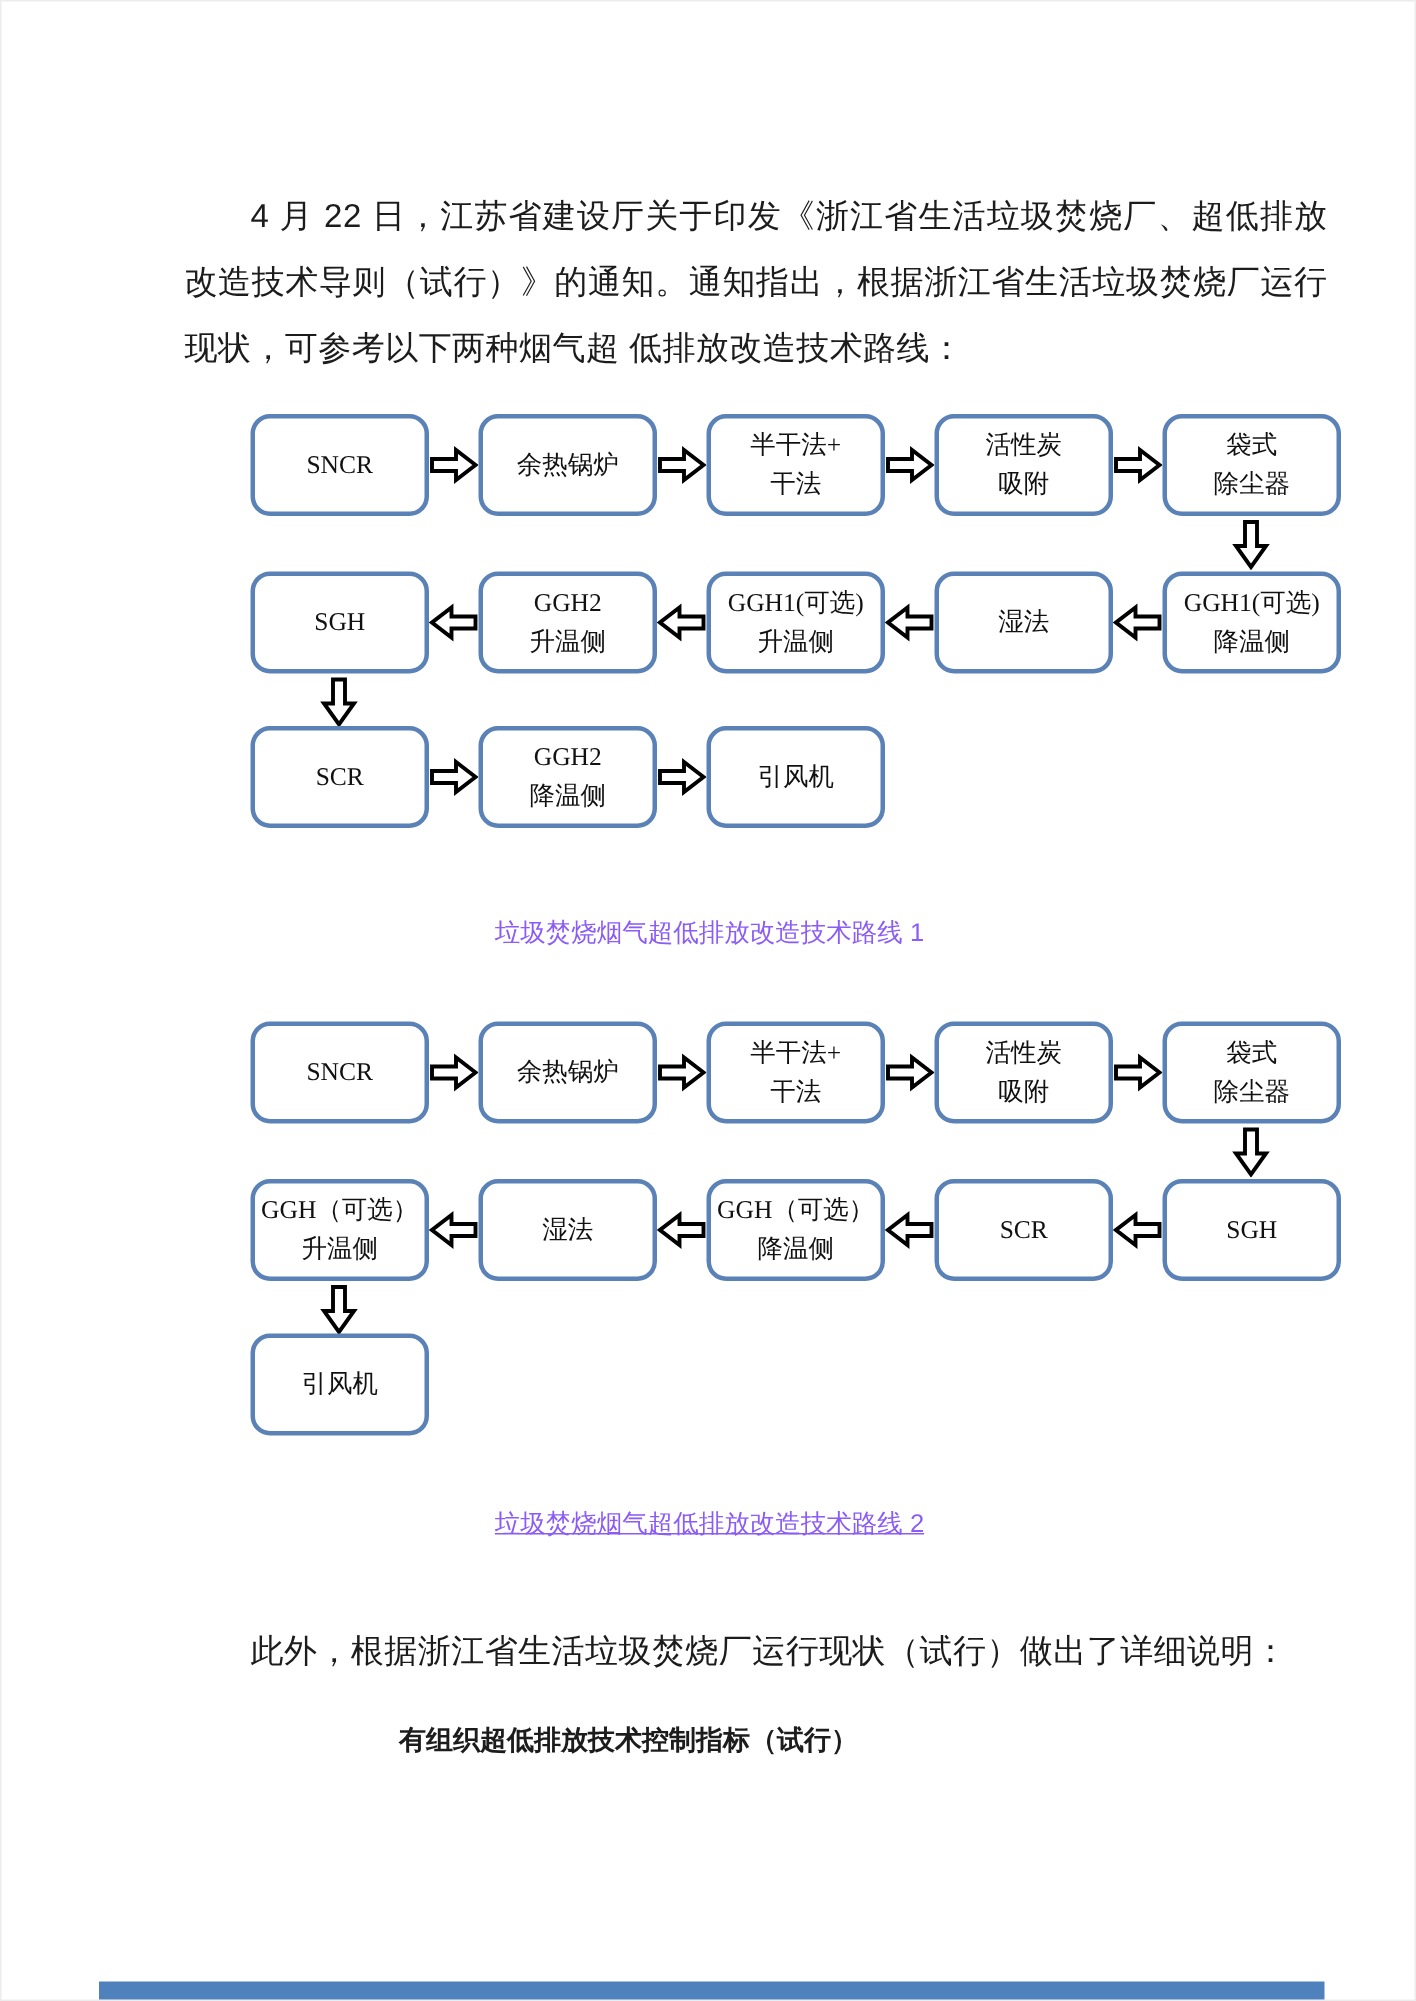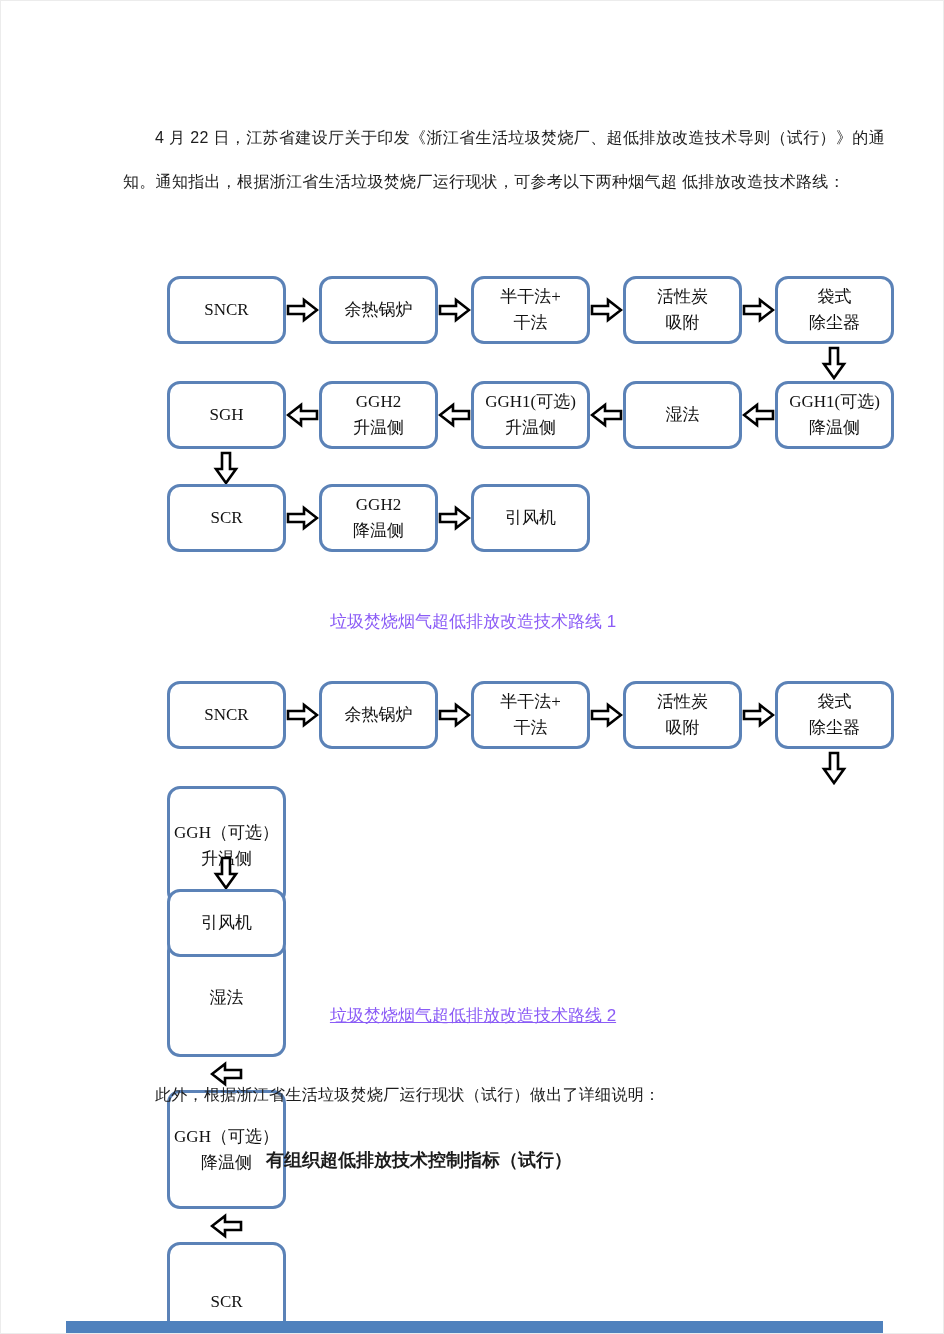--- a/index.html
+++ b/index.html
@@ -4,21 +4,21 @@
 <style>
   html,body{margin:0;padding:0;background:#ffffff;}
   .page{
     position:relative;width:944px;height:1334px;margin:0 auto;
     background:#ffffff;border:1px solid #ececec;box-sizing:border-box;
     font-family:"Liberation Sans","DejaVu Sans",sans-serif;color:#1c1c1c;
     overflow:hidden;
   }
   .para{
     position:absolute;left:122px;width:762px;
-    font-size:16px;line-height:44px;text-align:justify;
+    font-size:22px;line-height:44px;text-align:justify;
     text-indent:2em;letter-spacing:0.3px;
   }
   .intro{top:99px;}
   .note{top:1056px;}
   .caption{
     position:absolute;left:0;width:944px;text-align:center;
     font-size:17px;line-height:30px;color:#8b5cf6;
   }
   .caption1{top:606px;}
   .caption2{top:1000px;text-decoration:underline;}
@@ -221,21 +221,21 @@
       <span class="l">除尘器</span>
     </div>
   </div>
 
   <div class="varrow" style="left:820px;top:750px;">
       <svg width="26" height="34" viewBox="0 0 26 34">
         <path d="M9,2 L17,2 L17,18 L23,18 L13,32 L3,18 L9,18 Z" fill="#fff" stroke="#000" stroke-width="2.6"></path>
       </svg>
     </div>
 
-  <div class="flow-row" style="left:166px;top:785px;flex-direction:column;">
+  <div class="flow-row" style="left:166px;top:785px;">
     <div class="fbox">
       <span class="l">GGH（可选）</span>
       <span class="l">升温侧</span>
     </div>
     <div class="harrow">
         <svg width="33" height="26" viewBox="0 0 33 26">
           <path d="M31,9 L15,9 L15,3 L2,13 L15,23 L15,17 L31,17 Z" fill="#fff" stroke="#000" stroke-width="2.6"></path>
         </svg>
       </div>
     <div class="fbox">

